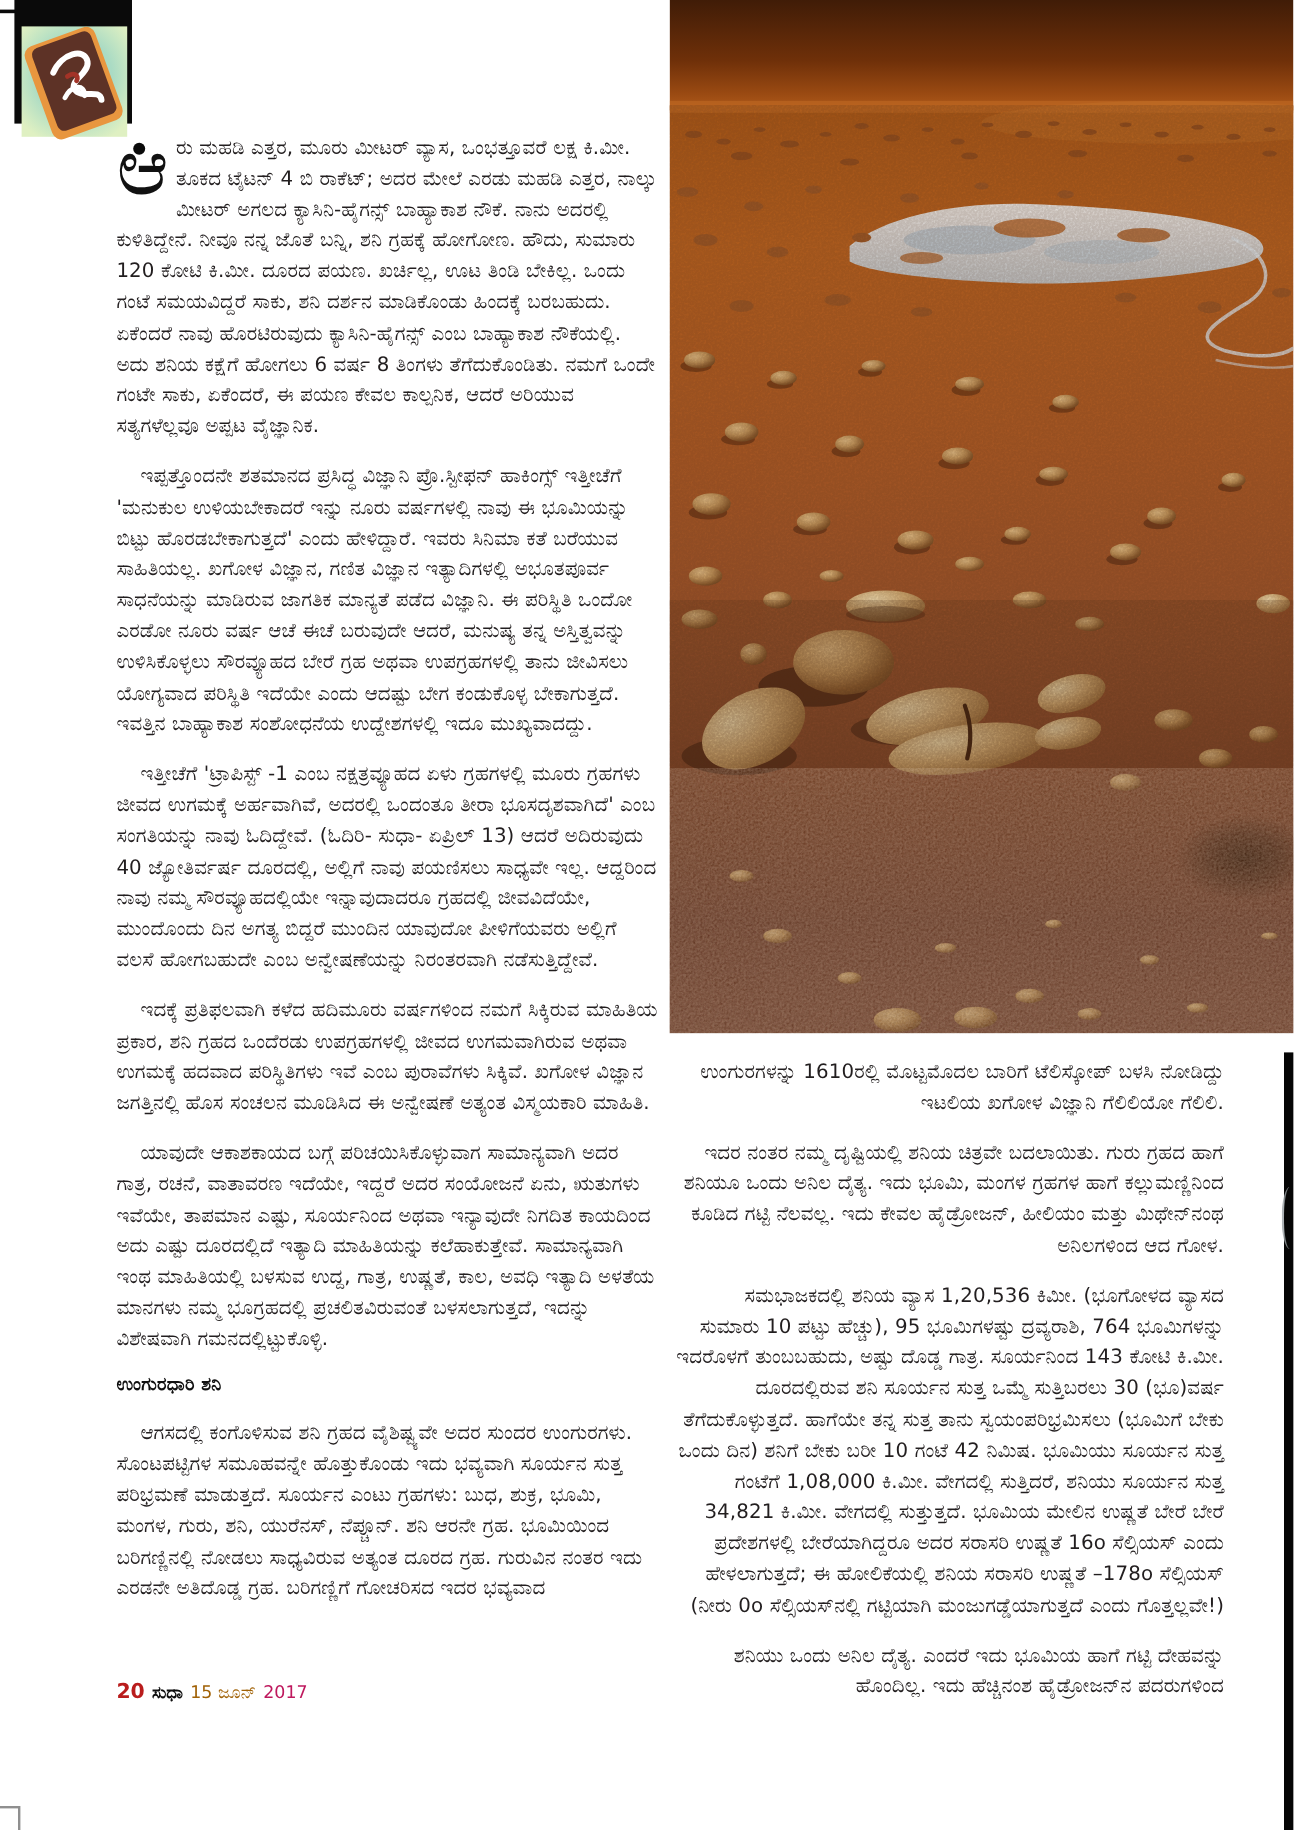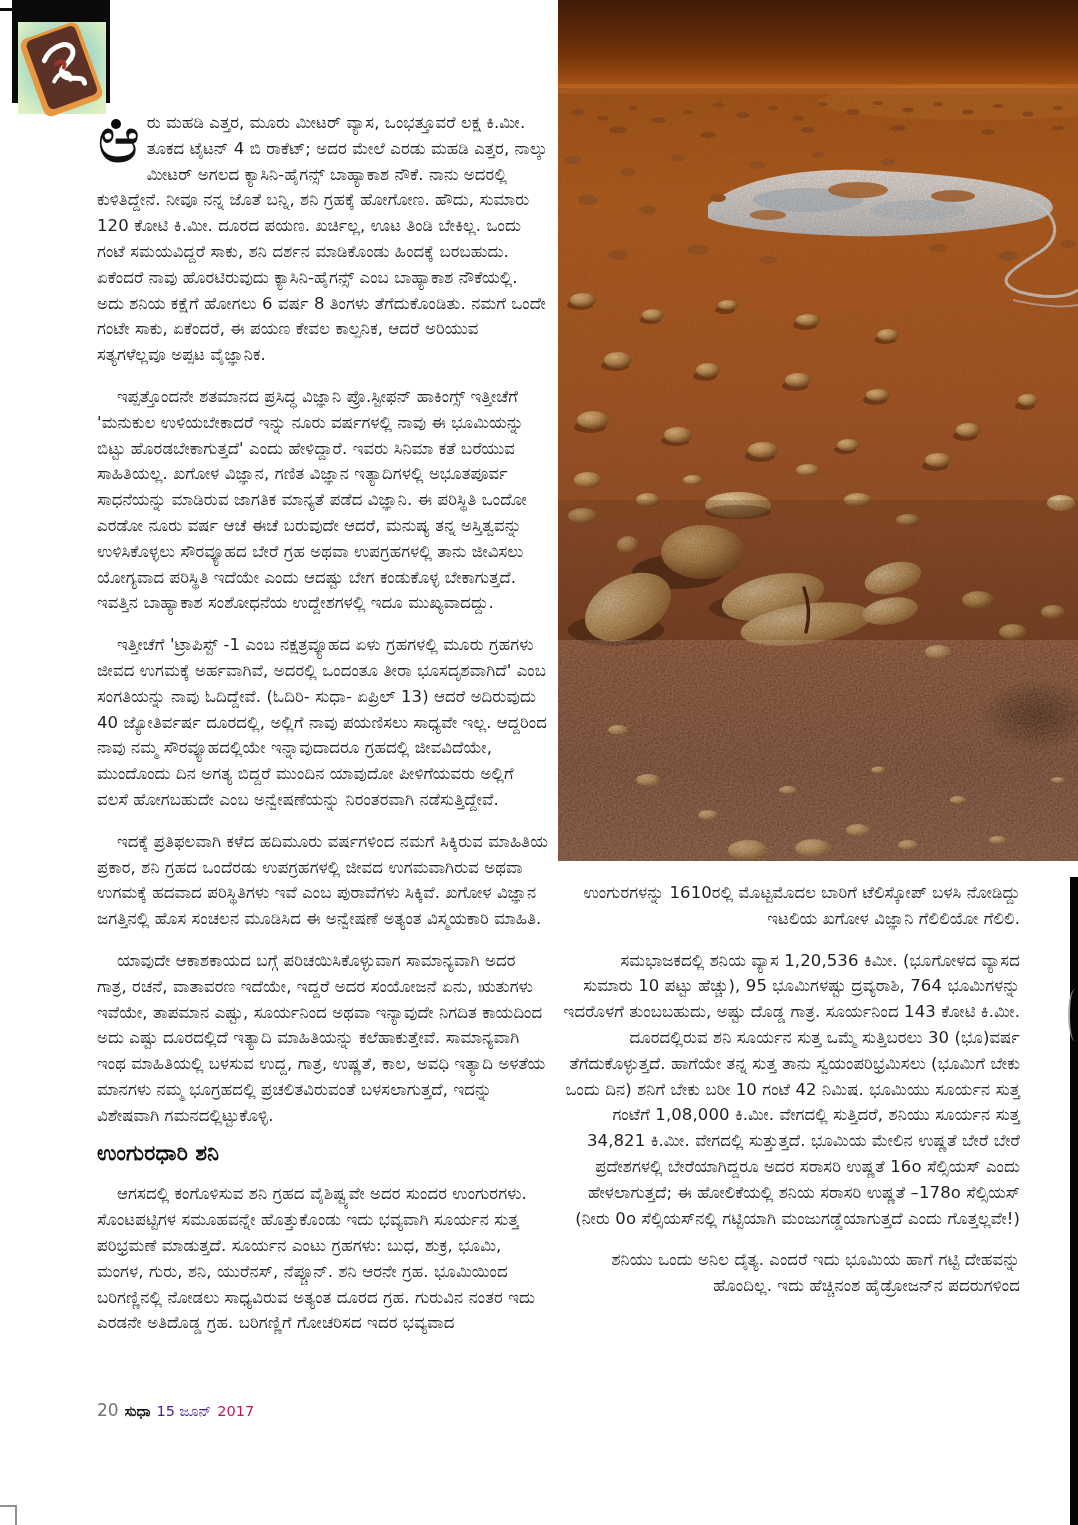--- a/index.html
+++ b/index.html
@@ -17,30 +17,30 @@
        letter-spacing:.1px;color:#221e1f;}
   .col-left{left:97px;top:110px;width:452px;}
   .col-right{left:558px;top:880px;width:462px;text-align:right;}
   .col p{margin:0;}
   .col p.ind{text-indent:20px;margin-top:16px;}
   .dropcap{
     float:left;font-size:66px;line-height:52px;font-weight:400;
     padding:4px 6px 0 0;color:#111;
   }
   h2.section{
-    font-size:21px;font-weight:bold;color:#101010;
+    font-size:15px;font-weight:bold;color:#101010;
     margin:13px 0 7px 0;line-height:24px;letter-spacing:.2px;
   }
   
   .terrain{position:absolute;left:558px;top:0;width:520px;height:861px;}
   
   .footer{position:absolute;left:97px;top:1400px;font-size:14.5px;color:#333;}
-  .footer .pg{font-weight:normal;font-size:17px;color:#737373;}
+  .footer .pg{font-weight:bold;font-size:17px;color:#b91c1c;}
   .footer .mag{font-weight:bold;font-size:14px;color:#0d0d0d;margin-left:6px;}
-  .footer .day{margin-left:6px;color:#4c1d95;margin-top:12px;}
+  .footer .day{margin-left:6px;color:#a16207;margin-top:12px;}
   .footer .yr{margin-left:6px;color:#be185d;}
   
   .right-bar{
     position:absolute;left:1070px;top:877px;width:8px;height:648px;background:#050505;
   }
   .right-bar .crescent{
     position:absolute;left:-2px;top:112px;width:12px;height:52px;
     border-left:2px solid #9aa0a4;border-radius:50%;opacity:.8;
   }
   .corner-box{
@@ -282,20 +282,21 @@
         <ellipse cx="500" cy="780" rx="7" ry="3"></ellipse>
     </g>
 
     <rect x="0" y="88" width="520" height="773" filter="url(#darkNoise)" opacity="0.20"></rect>
     <rect x="0" y="500" width="520" height="361" filter="url(#darkNoise)" opacity="0.25"></rect>
     <rect x="0" y="640" width="520" height="221" filter="url(#lightNoise)" opacity="0.22"></rect>
   </svg>
 
   <div class="col col-right">
     <p>ಉಂಗುರಗಳನ್ನು 1610ರಲ್ಲಿ ಮೊಟ್ಟಮೊದಲ ಬಾರಿಗೆ ಟೆಲಿಸ್ಕೋಪ್ ಬಳಸಿ ನೋಡಿದ್ದು ಇಟಲಿಯ ಖಗೋಳ ವಿಜ್ಞಾನಿ ಗೆಲಿಲಿಯೋ ಗೆಲಿಲಿ.</p>
+    <p class="ind">ಇದರ ನಂತರ ನಮ್ಮ ದೃಷ್ಟಿಯಲ್ಲಿ ಶನಿಯ ಚಿತ್ರವೇ ಬದಲಾಯಿತು. ಗುರು ಗ್ರಹದ ಹಾಗೆ ಶನಿಯೂ ಒಂದು ಅನಿಲ ದೈತ್ಯ. ಇದು ಭೂಮಿ, ಮಂಗಳ ಗ್ರಹಗಳ ಹಾಗೆ ಕಲ್ಲುಮಣ್ಣಿನಿಂದ ಕೂಡಿದ ಗಟ್ಟಿ ನೆಲವಲ್ಲ. ಇದು ಕೇವಲ ಹೈಡ್ರೋಜನ್, ಹೀಲಿಯಂ ಮತ್ತು ಮಿಥೇನ್‌ನಂಥ ಅನಿಲಗಳಿಂದ ಆದ ಗೋಳ.</p>
     <p class="ind">ಸಮಭಾಜಕದಲ್ಲಿ ಶನಿಯ ವ್ಯಾಸ 1,20,536 ಕಿಮೀ. (ಭೂಗೋಳದ ವ್ಯಾಸದ ಸುಮಾರು 10 ಪಟ್ಟು ಹೆಚ್ಚು), 95 ಭೂಮಿಗಳಷ್ಟು ದ್ರವ್ಯರಾಶಿ, 764 ಭೂಮಿಗಳನ್ನು ಇದರೊಳಗೆ ತುಂಬಬಹುದು, ಅಷ್ಟು ದೊಡ್ಡ ಗಾತ್ರ. ಸೂರ್ಯನಿಂದ 143 ಕೋಟಿ ಕಿ.ಮೀ. ದೂರದಲ್ಲಿರುವ ಶನಿ ಸೂರ್ಯನ ಸುತ್ತ ಒಮ್ಮೆ ಸುತ್ತಿಬರಲು 30 (ಭೂ)ವರ್ಷ ತೆಗೆದುಕೊಳ್ಳುತ್ತದೆ. ಹಾಗೆಯೇ ತನ್ನ ಸುತ್ತ ತಾನು ಸ್ವಯಂಪರಿಭ್ರಮಿಸಲು (ಭೂಮಿಗೆ ಬೇಕು ಒಂದು ದಿನ) ಶನಿಗೆ ಬೇಕು ಬರೀ 10 ಗಂಟೆ 42 ನಿಮಿಷ. ಭೂಮಿಯು ಸೂರ್ಯನ ಸುತ್ತ ಗಂಟೆಗೆ 1,08,000 ಕಿ.ಮೀ. ವೇಗದಲ್ಲಿ ಸುತ್ತಿದರೆ, ಶನಿಯು ಸೂರ್ಯನ ಸುತ್ತ 34,821 ಕಿ.ಮೀ. ವೇಗದಲ್ಲಿ ಸುತ್ತುತ್ತದೆ. ಭೂಮಿಯ ಮೇಲಿನ ಉಷ್ಣತೆ ಬೇರೆ ಬೇರೆ ಪ್ರದೇಶಗಳಲ್ಲಿ ಬೇರೆಯಾಗಿದ್ದರೂ ಅದರ ಸರಾಸರಿ ಉಷ್ಣತೆ 16o ಸೆಲ್ಸಿಯಸ್ ಎಂದು ಹೇಳಲಾಗುತ್ತದೆ; ಈ ಹೋಲಿಕೆಯಲ್ಲಿ ಶನಿಯ ಸರಾಸರಿ ಉಷ್ಣತೆ –178o ಸೆಲ್ಸಿಯಸ್ (ನೀರು 0o ಸೆಲ್ಸಿಯಸ್‌ನಲ್ಲಿ ಗಟ್ಟಿಯಾಗಿ ಮಂಜುಗಡ್ಡೆಯಾಗುತ್ತದೆ ಎಂದು ಗೊತ್ತಲ್ಲವೇ!)</p>
     <p class="ind">ಶನಿಯು ಒಂದು ಅನಿಲ ದೈತ್ಯ. ಎಂದರೆ ಇದು ಭೂಮಿಯ ಹಾಗೆ ಗಟ್ಟಿ ದೇಹವನ್ನು ಹೊಂದಿಲ್ಲ. ಇದು ಹೆಚ್ಚಿನಂಶ ಹೈಡ್ರೋಜನ್‌ನ ಪದರುಗಳಿಂದ</p>
   </div>
 
   <div class="footer">
     <span class="pg">20</span><span class="mag">ಸುಧಾ</span><span class="day">15 ಜೂನ್</span><span class="yr">2017</span>
   </div>
 
   <div class="right-bar">
     <div class="crescent"></div>

